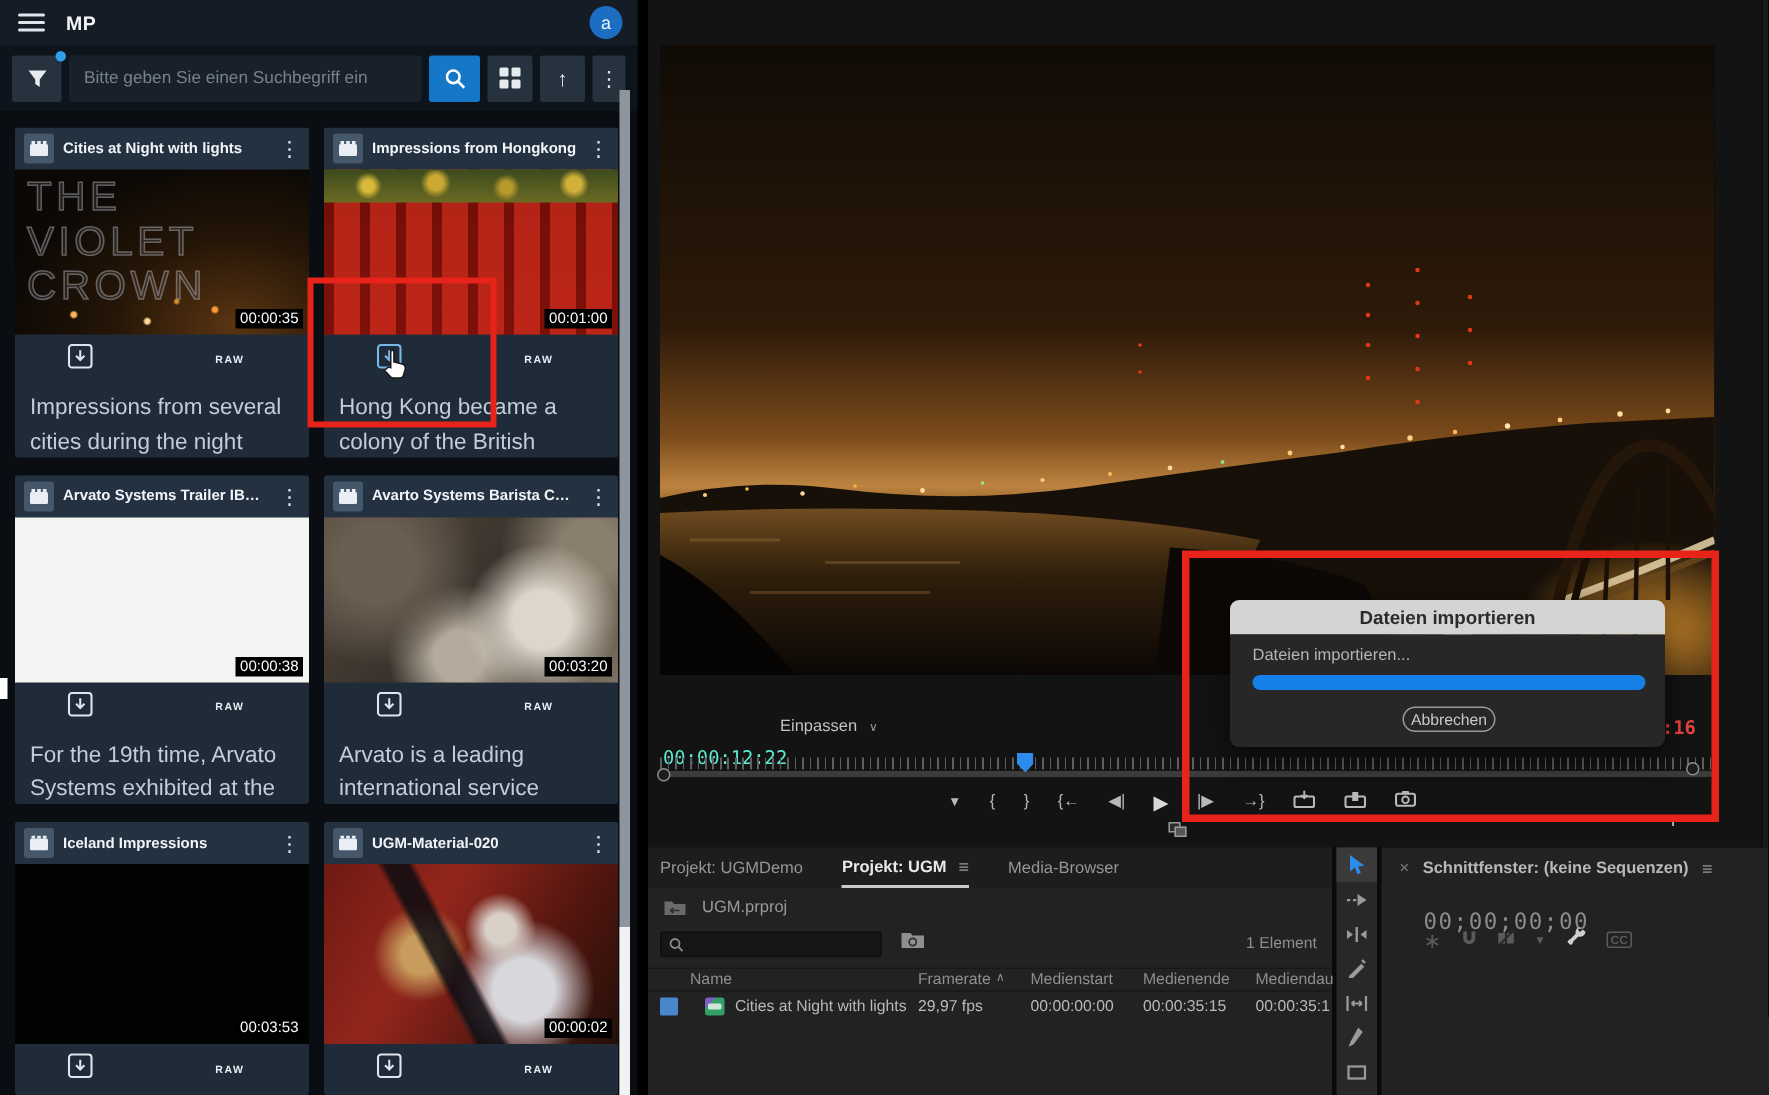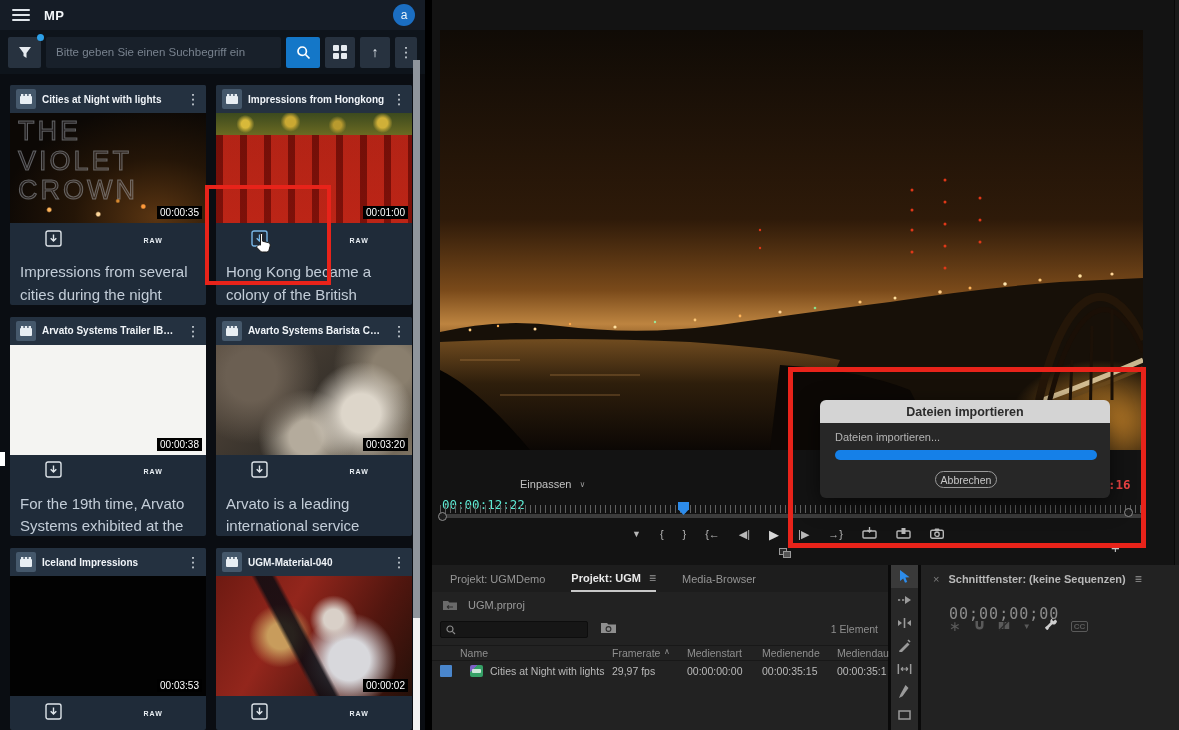--- a/index.html
+++ b/index.html
@@ -105,21 +105,21 @@
   .drag-icon i{position:absolute;width:8px;height:7px;border:1.5px solid #9a9a9a;background:#2a2a2a;}
   .drag-icon i:nth-child(2){left:4px;top:3px;background:#555;}
   .mon-plus{position:absolute;left:679px;top:539px;color:#c4c4c4;font-size:15px;}
   .sliver{position:absolute;left:716px;top:0;width:31px;height:565px;background:#1a1a1a;border-left:1px solid #090909;margin-left:26px;}
   .sliver .tc1{position:absolute;left:7px;top:50px;color:#d8d8d8;font-size:12px;font-weight:bold;}
   .sliver .tc2{position:absolute;left:7px;top:488px;color:#8f8f8f;font-size:12px;}
 
   
   .bottom{position:absolute;left:432px;top:565px;width:747px;height:165px;background:#0a0a0a;}
   .proj{position:absolute;left:0;top:0;width:456px;height:165px;background:#222;}
-  .tabs{position:absolute;left:0;top:0;width:456px;height:27px;background:#1d1d1d;display:flex;align-items:center;gap:26px;padding:0 18px;}
+  .tabs{position:absolute;left:0;top:0;width:456px;height:27px;background:#1d1d1d;display:flex;align-items:center;gap:26px;padding:0 8px;}
   .tab{color:#969696;font-size:11px;display:flex;align-items:center;gap:8px;padding:6px 0 5px;}
   .tab.active{color:#e8e8e8;font-weight:bold;border-bottom:2px solid #c8c8c8;}
   .pmenu{color:#9a9a9a;font-size:12px;font-weight:normal;}
   .crumb{position:absolute;left:10px;top:34px;display:flex;align-items:center;gap:10px;color:#9a9a9a;font-size:11px;}
   .psearch{position:absolute;left:8px;top:56px;width:148px;height:17px;background:#161616;border:1px solid #0d0d0d;
      border-radius:2px;display:flex;align-items:center;padding:0 5px;gap:5px;}
   .psearch input{background:transparent;border:none;outline:none;width:110px;color:#ccc;font-size:10px;}
   .folder-btn{position:absolute;left:168px;top:55px;}
   .elem-count{position:absolute;right:10px;top:58px;color:#8f8f8f;font-size:10.5px;}
   .thead{position:absolute;left:0;top:80px;width:456px;height:16px;border-top:1px solid #181818;border-bottom:1px solid #181818;}
@@ -347,21 +347,21 @@
       <div class="card">
         <div class="card-head">
           <span class="chip">
               <svg width="12" height="10" viewBox="0 0 12 10">
                 <rect x="0" y="2" width="12" height="8" rx="1" fill="#e8eef3"></rect>
                 <rect x="1" y="0" width="2.4" height="2" fill="#e8eef3"></rect>
                 <rect x="4.8" y="0" width="2.4" height="2" fill="#e8eef3"></rect>
                 <rect x="8.6" y="0" width="2.4" height="2" fill="#e8eef3"></rect>
               </svg>
             </span>
-          <span class="card-title">UGM-Material-040</span>
+          <span class="card-title">UGM-Material-020</span>
           <span class="kebab">⋮</span>
         </div>
         <div class="thumb t6" style="height:120px;">
           <span class="dur">00:00:02</span>
         </div>
         <div class="card-foot">
           <span class="dl"><svg width="17" height="17" viewBox="0 0 17 17">
                 <rect x="1" y="1" width="15" height="15" rx="2" fill="none" stroke="#dfe5ea" stroke-width="1.4"></rect>
                 <path d="M8.5 4.5v6M5.7 8.2l2.8 2.8 2.8-2.8" fill="none" stroke="#dfe5ea" stroke-width="1.4"></path>
               </svg></span>

